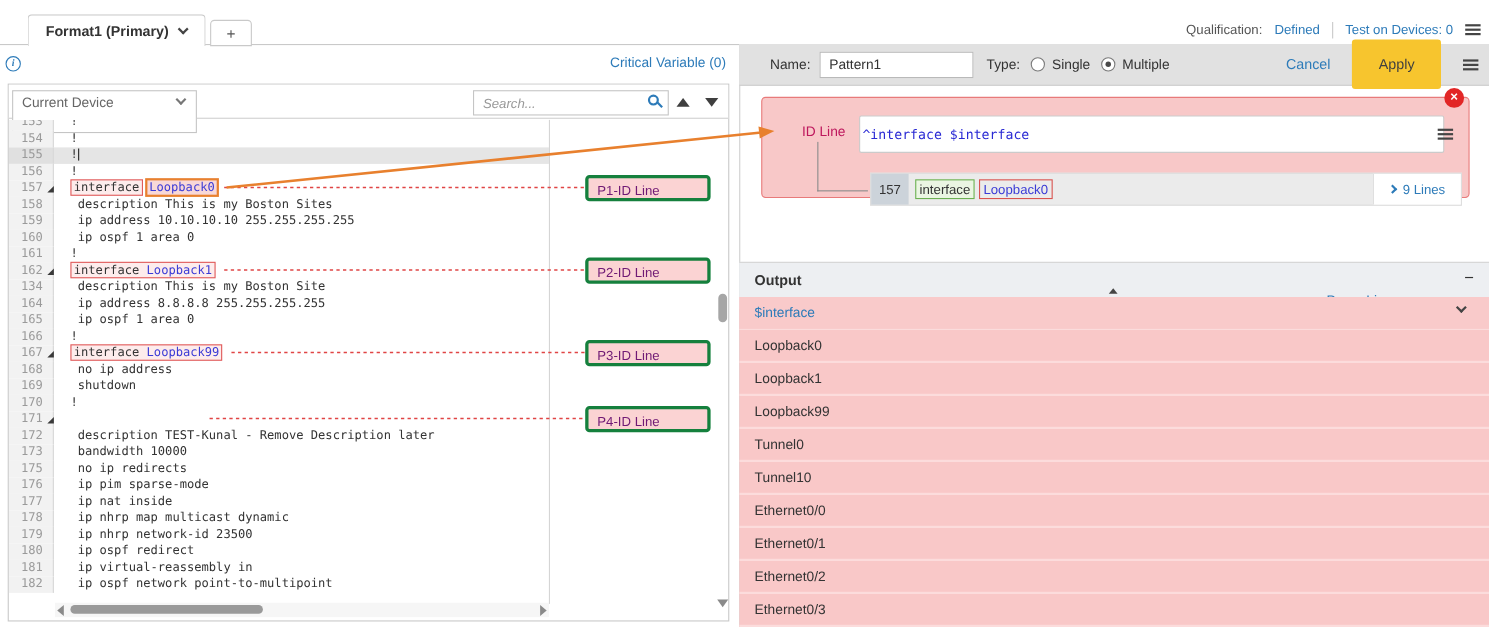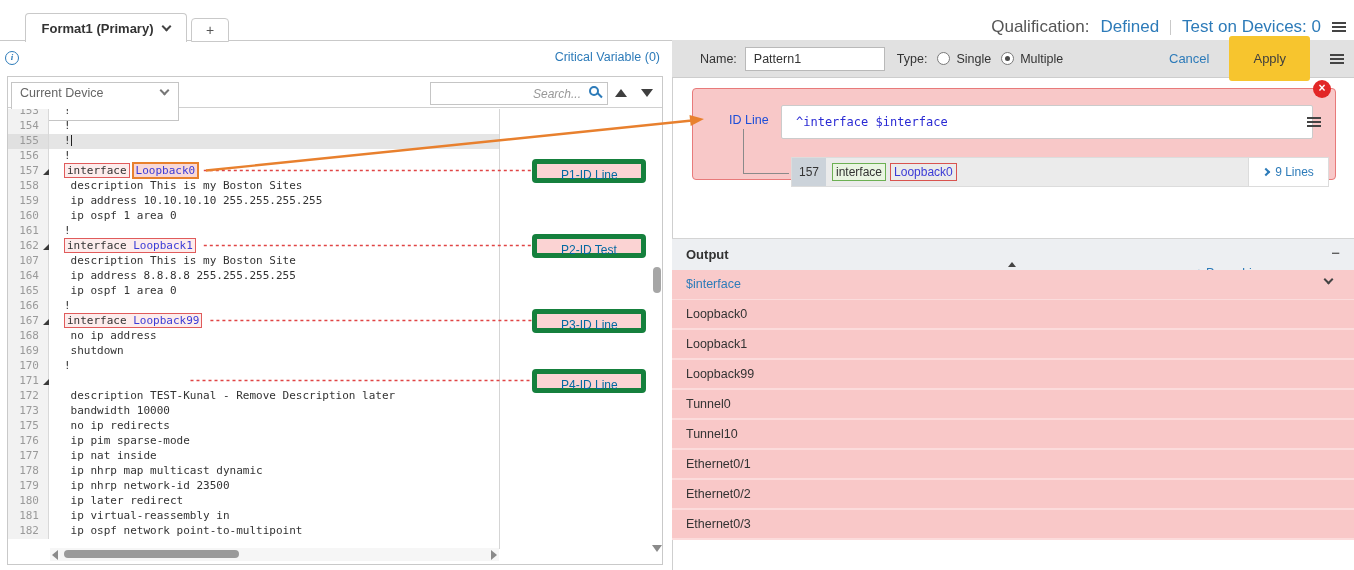--- a/index.html
+++ b/index.html
@@ -21,21 +21,21 @@
     color:#2d7bb9; font:italic bold 9px "Liberation Serif", serif; text-align:center; line-height:11px; }
   .critvar { position:absolute; left:7px; top:50px; width:653px; text-align:right; font-size:12.5px; color:#2d7bb9; }
 
   
   .lpanel { position:absolute; left:7px; top:76px; width:656px; height:489px; border:1px solid #c9c9c9; background:#fff; }
   .ltoolbar { position:absolute; left:0; top:0; width:654px; height:31px; border-bottom:1px solid #d0d0d0; background:#fff; }
   .devsel { position:absolute; left:3px; top:5px; width:168px; height:39px; border:1px solid #c5c5c5; background:#fff;
     font-size:12.5px; color:#666; line-height:21px; padding-left:8px; }
   .devsel .chev { position:absolute; right:10px; top:8px; border-color:#777; }
   .searchwrap { position:absolute; left:422px; top:5px; width:178px; height:23px; }
-  .searchwrap input { width:100%; height:100%; border:1px solid #c5c5c5; padding:0 26px 0 8px; font-size:12px; color:#444;text-align:right; }
+  .searchwrap input { width:100%; height:100%; border:1px solid #c5c5c5; padding:0 26px 0 8px; font-size:12px; color:#444; }
   .searchwrap input::placeholder { font-style:italic; color:#999; }
   .mag { position:absolute; right:9px; top:4px; width:10px; height:10px; border:2px solid #2d7bb9; border-radius:50%; }
   .mag::after { content:''; position:absolute; width:7px; height:2px; background:#2d7bb9; transform:rotate(45deg); right:-6px; bottom:-2px; }
   .tri-up   { width:0; height:0; border-left:6px solid transparent; border-right:6px solid transparent; border-bottom:8px solid #3f3f3f; }
   .tri-down { width:0; height:0; border-left:6px solid transparent; border-right:6px solid transparent; border-top:8px solid #3f3f3f; }
   .navup   { position:absolute; left:607px; top:12px; }
   .navdown { position:absolute; left:633px; top:12px; }
 
   .code-viewport { position:absolute; left:0; top:32px; width:654px; height:440px; overflow:hidden; }
   .code-lines { margin-top:-5px; }
@@ -51,28 +51,28 @@
   .iname { color:#3b3bd6; }
   .code-vline { position:absolute; left:491px; top:32px; height:440px; border-left:1px solid #d5d5d5; }
 
   .vthumb { position:absolute; left:645px; top:190px; width:8px; height:26px; background:#a6a6a6; border-radius:4px; }
   .varrow-btn { position:absolute; left:644px; top:468px; width:0; height:0; border-left:5px solid transparent; border-right:5px solid transparent; border-top:7px solid #8a8a8a; }
   .hscroll { position:absolute; left:42px; top:471px; width:449px; height:13px; background:#f6f6f6; }
   .hthumb { position:absolute; left:14px; top:2px; width:175px; height:8px; background:#9a9a9a; border-radius:4px; }
   .tri-left  { position:absolute; left:2px; top:2px; width:0; height:0; border-top:5px solid transparent; border-bottom:5px solid transparent; border-right:6px solid #8a8a8a; }
   .tri-right { position:absolute; right:2px; top:2px; width:0; height:0; border-top:5px solid transparent; border-bottom:5px solid transparent; border-left:6px solid #8a8a8a; }
 
-  .pbadge { position:absolute; left:532px; width:114px; height:24px; line-height:22px; padding-left:24px;
-    background:#fbd3d3; border:5px solid #15803d; border-radius:4px; font-size:12px; color:#0369a1; z-index:31; }
+  .pbadge { position:absolute; left:532px; width:114px; height:24px; line-height:22px; padding-left:8px;
+    background:#fbd3d3; border:3px solid #15803d; border-radius:4px; font-size:12px; color:#701a75; z-index:31; }
 
   
   .rpanel { position:absolute; left:672px; top:0; width:682px; height:570px; background:#fff; }
   .rdivider { position:absolute; left:0; top:40px; height:530px; border-left:1px solid #cfcfcf; }
   .rtop { position:absolute; left:0; top:0; right:0; height:40px; display:flex; justify-content:flex-end; align-items:center;
-    padding:14px 8px 0 0; gap:11px; font-size:17px; background:#fff; }
+    padding:14px 8px 0 0; gap:11px; font-size:12px; background:#fff; }
   .blue { color:#2d7bb9; }
   .gtext { color:#555; }
   .vdiv { width:1px; height:15px; background:#c9c9c9; }
   .burger { width:14px; height:10px;
     background:linear-gradient(#444,#444) 0 0/14px 2px no-repeat,
                linear-gradient(#444,#444) 0 4px/14px 2px no-repeat,
                linear-gradient(#444,#444) 0 8px/14px 2px no-repeat; }
 
   .graybar { position:absolute; left:0; top:40px; right:0; height:38px; background:#e1e1e1; border-bottom:1px solid #cdcdcd;
     display:flex; align-items:center; padding:0 10px 0 28px; font-size:12.5px; color:#333; }
@@ -81,23 +81,23 @@
   .radio { width:13px; height:13px; border:1px solid #7a7a7a; border-radius:50%; display:inline-block; position:relative; background:#fff;
     vertical-align:-2px; margin:0 6px 0 10px; }
   .radio.sel::after { content:''; position:absolute; left:3px; top:3px; right:3px; bottom:3px; background:#4a4a4a; border-radius:50%; }
   .spacer { flex:1; }
   .cancel { color:#2d7bb9; font-size:13px; }
   .applybtn { background:#f7c52e; border:none; border-radius:3px; padding:15px 24px; font-size:13px; color:#3f3f3f; margin:0 20px; }
 
   .idpanel { position:absolute; left:20px; top:88px; width:644px; height:92px; background:#f8c8c8; border:1px solid #e87a7a; border-radius:4px; }
   .xclose { position:absolute; right:4px; top:-9px; width:18px; height:18px; background:#e22626; color:#fff; border-radius:50%;
     font:bold 12px "Liberation Sans", sans-serif; text-align:center; line-height:17px; z-index:12; }
-  .idlbl { position:absolute; left:36px; top:24px; font-size:12.5px; color:#1d4ed8; }
+  .idlbl { position:absolute; left:36px; top:24px; font-size:12.5px; color:#be185d; }
   .expr { position:absolute; left:88px; top:16px; width:532px; height:34px; background:#fff; border:1px solid #cbcbcb; border-radius:2px;
-    font:12px "DejaVu Sans Mono", monospace; color:#2a2ad4; line-height:32px; padding-left:14px; }
+    font:12px "DejaVu Sans Mono", monospace; color:#2a2ad4; line-height:32px; padding-left:2px; }
   .idburger { position:absolute; right:14px; top:28px; }
   .lconn { position:absolute; left:50px; top:40px; width:46px; height:45px; border-left:1px solid #8a8a8a; border-bottom:1px solid #8a8a8a; }
   .idrow { position:absolute; left:98px; top:68px; width:538px; height:30px; display:flex; border:1px solid #dcdcdc; background:#ebebeb; }
   .idnum { flex:0 0 34px; background:#ccd3da; text-align:center; line-height:28px; font-size:12px; color:#333; }
   .idmid { flex:1; display:flex; align-items:center; gap:4px; padding-left:6px; font-size:12px; }
   .chip-k { border:1px solid #6cb053; background:#eaf5e2; padding:1px 3px; color:#333; }
   .chip-v { border:1px solid #d9534f; padding:1px 3px; color:#3b3bd6; }
   .idright { flex:0 0 80px; background:#fff; border-left:1px solid #dcdcdc; display:flex; align-items:center; justify-content:center; gap:6px;
     font-size:12px; color:#2d7bb9; }
   .chevr { width:6px; height:6px; border-right:2px solid #2d7bb9; border-top:2px solid #2d7bb9; transform:rotate(45deg); }
@@ -153,37 +153,37 @@
           <div class="crow"><div class="gut">153</div><div class="ctext">!</div></div>
           <div class="crow"><div class="gut">154</div><div class="ctext">!</div></div>
           <div class="crow hl"><div class="gut">155</div><div class="ctext">!<span class="caret"></span></div></div>
           <div class="crow"><div class="gut">156</div><div class="ctext">!</div></div>
           <div class="crow"><div class="gut">157<span class="fold"></span></div><div class="ctext"><span class="rbox">interface</span><span class="obox iname">Loopback0</span></div></div>
           <div class="crow"><div class="gut">158</div><div class="ctext"> description This is my Boston Sites</div></div>
           <div class="crow"><div class="gut">159</div><div class="ctext"> ip address 10.10.10.10 255.255.255.255</div></div>
           <div class="crow"><div class="gut">160</div><div class="ctext"> ip ospf 1 area 0</div></div>
           <div class="crow"><div class="gut">161</div><div class="ctext">!</div></div>
           <div class="crow"><div class="gut">162<span class="fold"></span></div><div class="ctext"><span class="rbox">interface <span class="iname">Loopback1</span></span></div></div>
-          <div class="crow"><div class="gut">107</div><div class="ctext"> description This is my Boston Site</div></div>
+          <div class="crow"><div class="gut">134</div><div class="ctext"> description This is my Boston Site</div></div>
           <div class="crow"><div class="gut">164</div><div class="ctext"> ip address 8.8.8.8 255.255.255.255</div></div>
           <div class="crow"><div class="gut">165</div><div class="ctext"> ip ospf 1 area 0</div></div>
           <div class="crow"><div class="gut">166</div><div class="ctext">!</div></div>
           <div class="crow"><div class="gut">167<span class="fold"></span></div><div class="ctext"><span class="rbox">interface <span class="iname">Loopback99</span></span></div></div>
           <div class="crow"><div class="gut">168</div><div class="ctext"> no ip address</div></div>
           <div class="crow"><div class="gut">169</div><div class="ctext"> shutdown</div></div>
           <div class="crow"><div class="gut">170</div><div class="ctext">!</div></div>
           <div class="crow"><div class="gut">171<span class="fold"></span></div></div>
           <div class="crow"><div class="gut">172</div><div class="ctext"> description TEST-Kunal - Remove Description later</div></div>
           <div class="crow"><div class="gut">173</div><div class="ctext"> bandwidth 10000</div></div>
           <div class="crow"><div class="gut">175</div><div class="ctext"> no ip redirects</div></div>
           <div class="crow"><div class="gut">176</div><div class="ctext"> ip pim sparse-mode</div></div>
           <div class="crow"><div class="gut">177</div><div class="ctext"> ip nat inside</div></div>
           <div class="crow"><div class="gut">178</div><div class="ctext"> ip nhrp map multicast dynamic</div></div>
           <div class="crow"><div class="gut">179</div><div class="ctext"> ip nhrp network-id 23500</div></div>
-          <div class="crow"><div class="gut">180</div><div class="ctext"> ip later redirect</div></div>
+          <div class="crow"><div class="gut">180</div><div class="ctext"> ip ospf redirect</div></div>
           <div class="crow"><div class="gut">181</div><div class="ctext"> ip virtual-reassembly in</div></div>
           <div class="crow"><div class="gut">182</div><div class="ctext"> ip ospf network point-to-multipoint</div></div>
         </div>
     </div>
     <div class="code-vline"></div>
 
     <div class="vthumb"></div>
     <div class="varrow-btn"></div>
     <div class="hscroll">
       <span class="tri-left"></span>
@@ -246,28 +246,29 @@
     <div class="varrow">
       <span>$interface</span>
       <span class="chev"></span>
     </div>
     <div class="outvals">
         <div class="orow">Loopback0</div>
         <div class="orow">Loopback1</div>
         <div class="orow">Loopback99</div>
         <div class="orow">Tunnel0</div>
         <div class="orow">Tunnel10</div>
+        <div class="orow">Ethernet0/0</div>
         <div class="orow">Ethernet0/1</div>
         <div class="orow">Ethernet0/2</div>
         <div class="orow">Ethernet0/3</div>
       </div>
   </div>
 
 <div class="pbadge" style="top: 158.5px;">P1-ID Line</div>
-    <div class="pbadge" style="top: 233.5px;">P2-ID Test</div>
+    <div class="pbadge" style="top: 233.5px;">P2-ID Line</div>
     <div class="pbadge" style="top: 308.5px;">P3-ID Line</div>
     <div class="pbadge" style="top: 368.5px;">P4-ID Line</div>
     <svg width="1354" height="570" style="position:absolute;left:0;top:0;z-index:30;pointer-events:none">
       <line x1="203.8" y1="170.5" x2="532" y2="170.5" stroke="#e04545" stroke-width="1.3" stroke-dasharray="3,3"></line>
       <line x1="203.8" y1="245.5" x2="532" y2="245.5" stroke="#e04545" stroke-width="1.3" stroke-dasharray="3,3"></line>
       <line x1="210.4" y1="320.5" x2="532" y2="320.5" stroke="#e04545" stroke-width="1.3" stroke-dasharray="3,3"></line>
       <line x1="190.5" y1="380.5" x2="532" y2="380.5" stroke="#e04545" stroke-width="1.3" stroke-dasharray="3,3"></line>
       <line x1="206" y1="170.5" x2="692" y2="120.5" stroke="#e8802e" stroke-width="2.4"></line>
       <polygon points="704,119 690.7,125.9 689.5,115" fill="#e8802e"></polygon>
     </svg>

